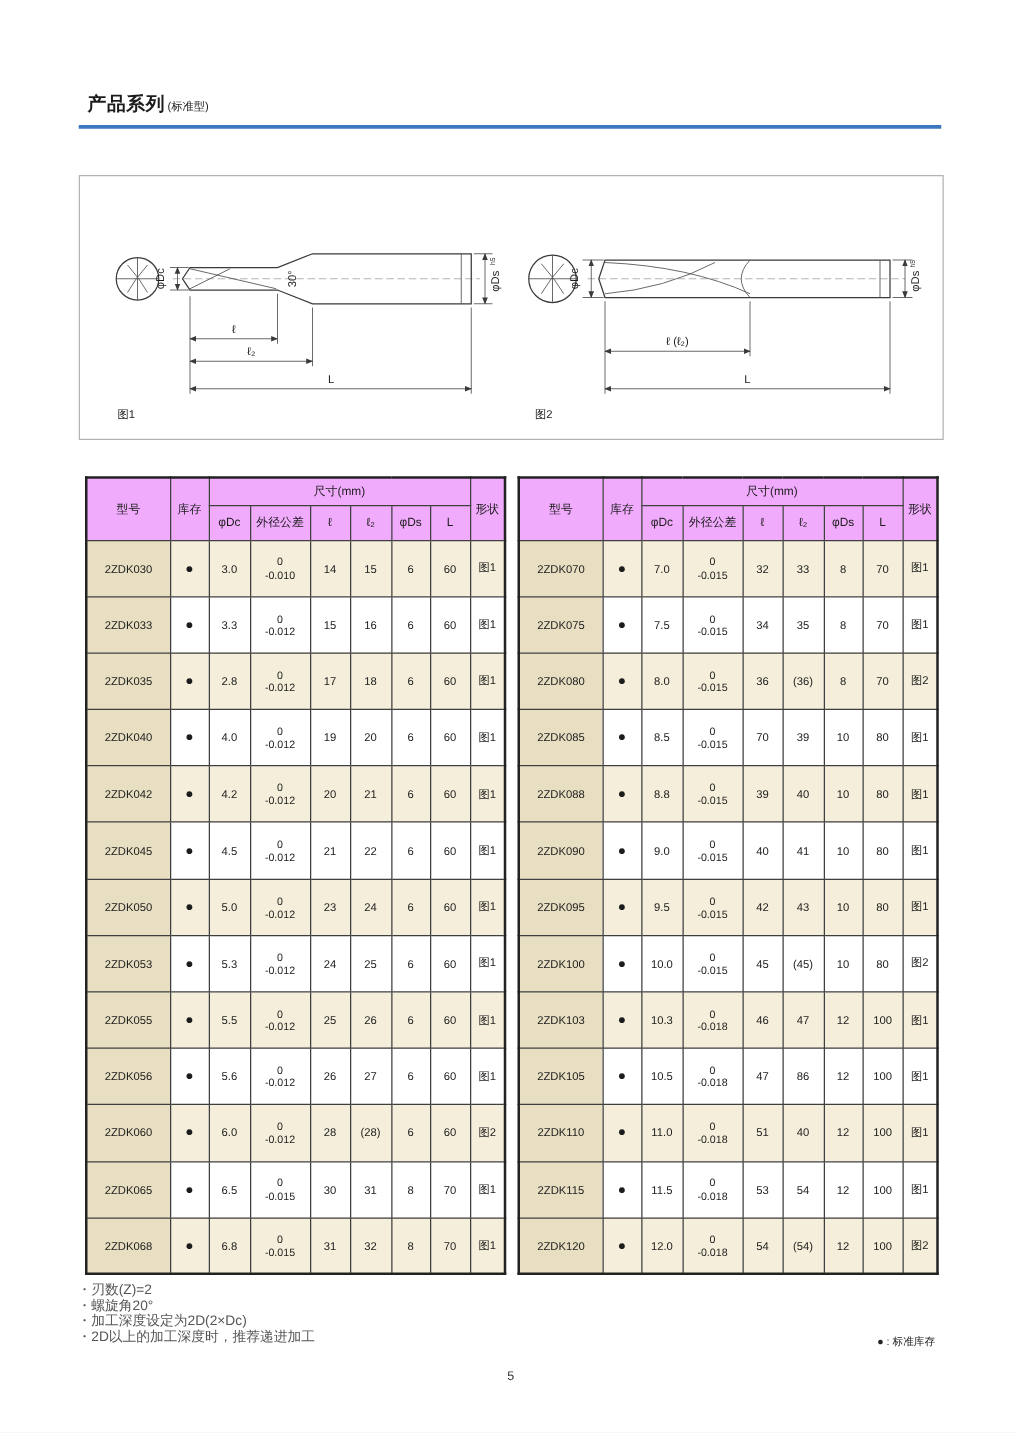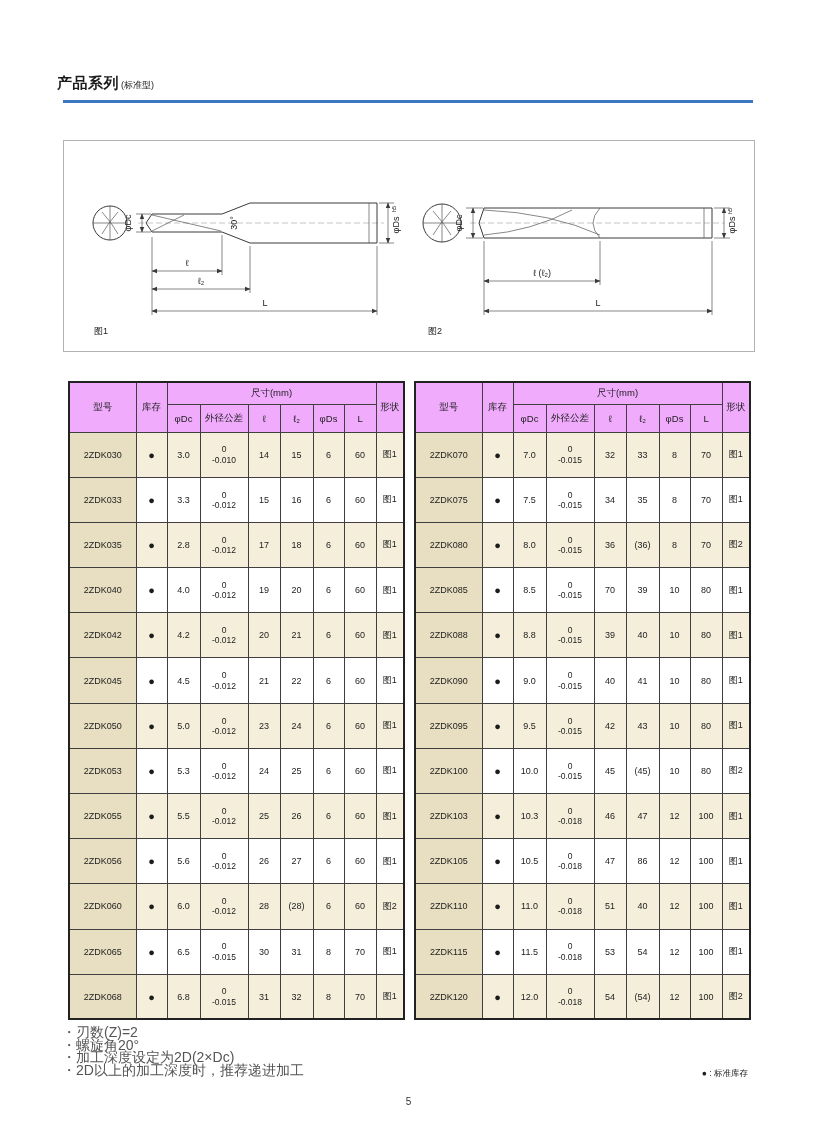--- a/index.html
+++ b/index.html
@@ -1,19 +1,19 @@
 <!DOCTYPE html>
 <html><head>
 <meta charset="utf-8">
 <style>
   html,body{margin:0;padding:0;background:#f0f0f0;}
   .page{position:relative;width:817px;height:1146px;background:#ffffff;margin:0 auto;
         font-family:"Liberation Sans","DejaVu Sans",sans-serif;color:#1c1c1c;overflow:hidden;}
   
-  .hdr{position:absolute;left:57px;top:74px;white-space:nowrap;}
+  .hdr{position:absolute;left:70px;top:74px;white-space:nowrap;}
   .hdr .t{font-size:15px;font-weight:bold;letter-spacing:.5px;}
   .hdr .s{font-size:9px;color:#222;margin-left:2px;}
   .rule{position:absolute;left:63px;top:100px;width:690px;height:3px;}
   
   .panel{position:absolute;left:63px;top:140px;width:690px;height:210px;border:1px solid #b3b3b3;background:#fff;}
   .fig{position:absolute;top:10px;}
   .fig1{left:8px;}
   .fig2{left:348px;}
   .ln{fill:none;stroke:#3a3a3a;stroke-width:1;}
   .thin{fill:none;stroke:#555;stroke-width:.7;}
@@ -31,21 +31,21 @@
   .ptable tbody tr{height:45.2px;}
   .mcell{background:#e8dfc2 !important;font-size:9px;margin-top:28px;}
   .rc td{background:#f4eeda;}
   .rw td{background:#ffffff;}
   .scell{font-size:11px;}
   .tol{font-size:8.5px;line-height:1.2;}
   .t-left{left:68px;top:381px;}
   .t-right{left:414px;top:381px;}
   
   .legend{position:absolute;left:600px;top:1068px;width:148px;text-align:right;font-size:8.5px;color:#222;}
-  .notes{position:absolute;left:62px;top:1026px;font-size:14px;color:#555;line-height:12.5px;}
+  .notes{position:absolute;left:62px;top:1026px;font-size:11px;color:#555;line-height:12.5px;}
   .pageno{position:absolute;left:0;top:1096px;width:100%;text-align:center;font-size:10px;color:#333;}
 </style>
 </head>
 <body>
 
 <div class="page">
 
   <div class="hdr">
     <span class="t">产品系列</span><span class="s">(标准型)</span>
   </div>

